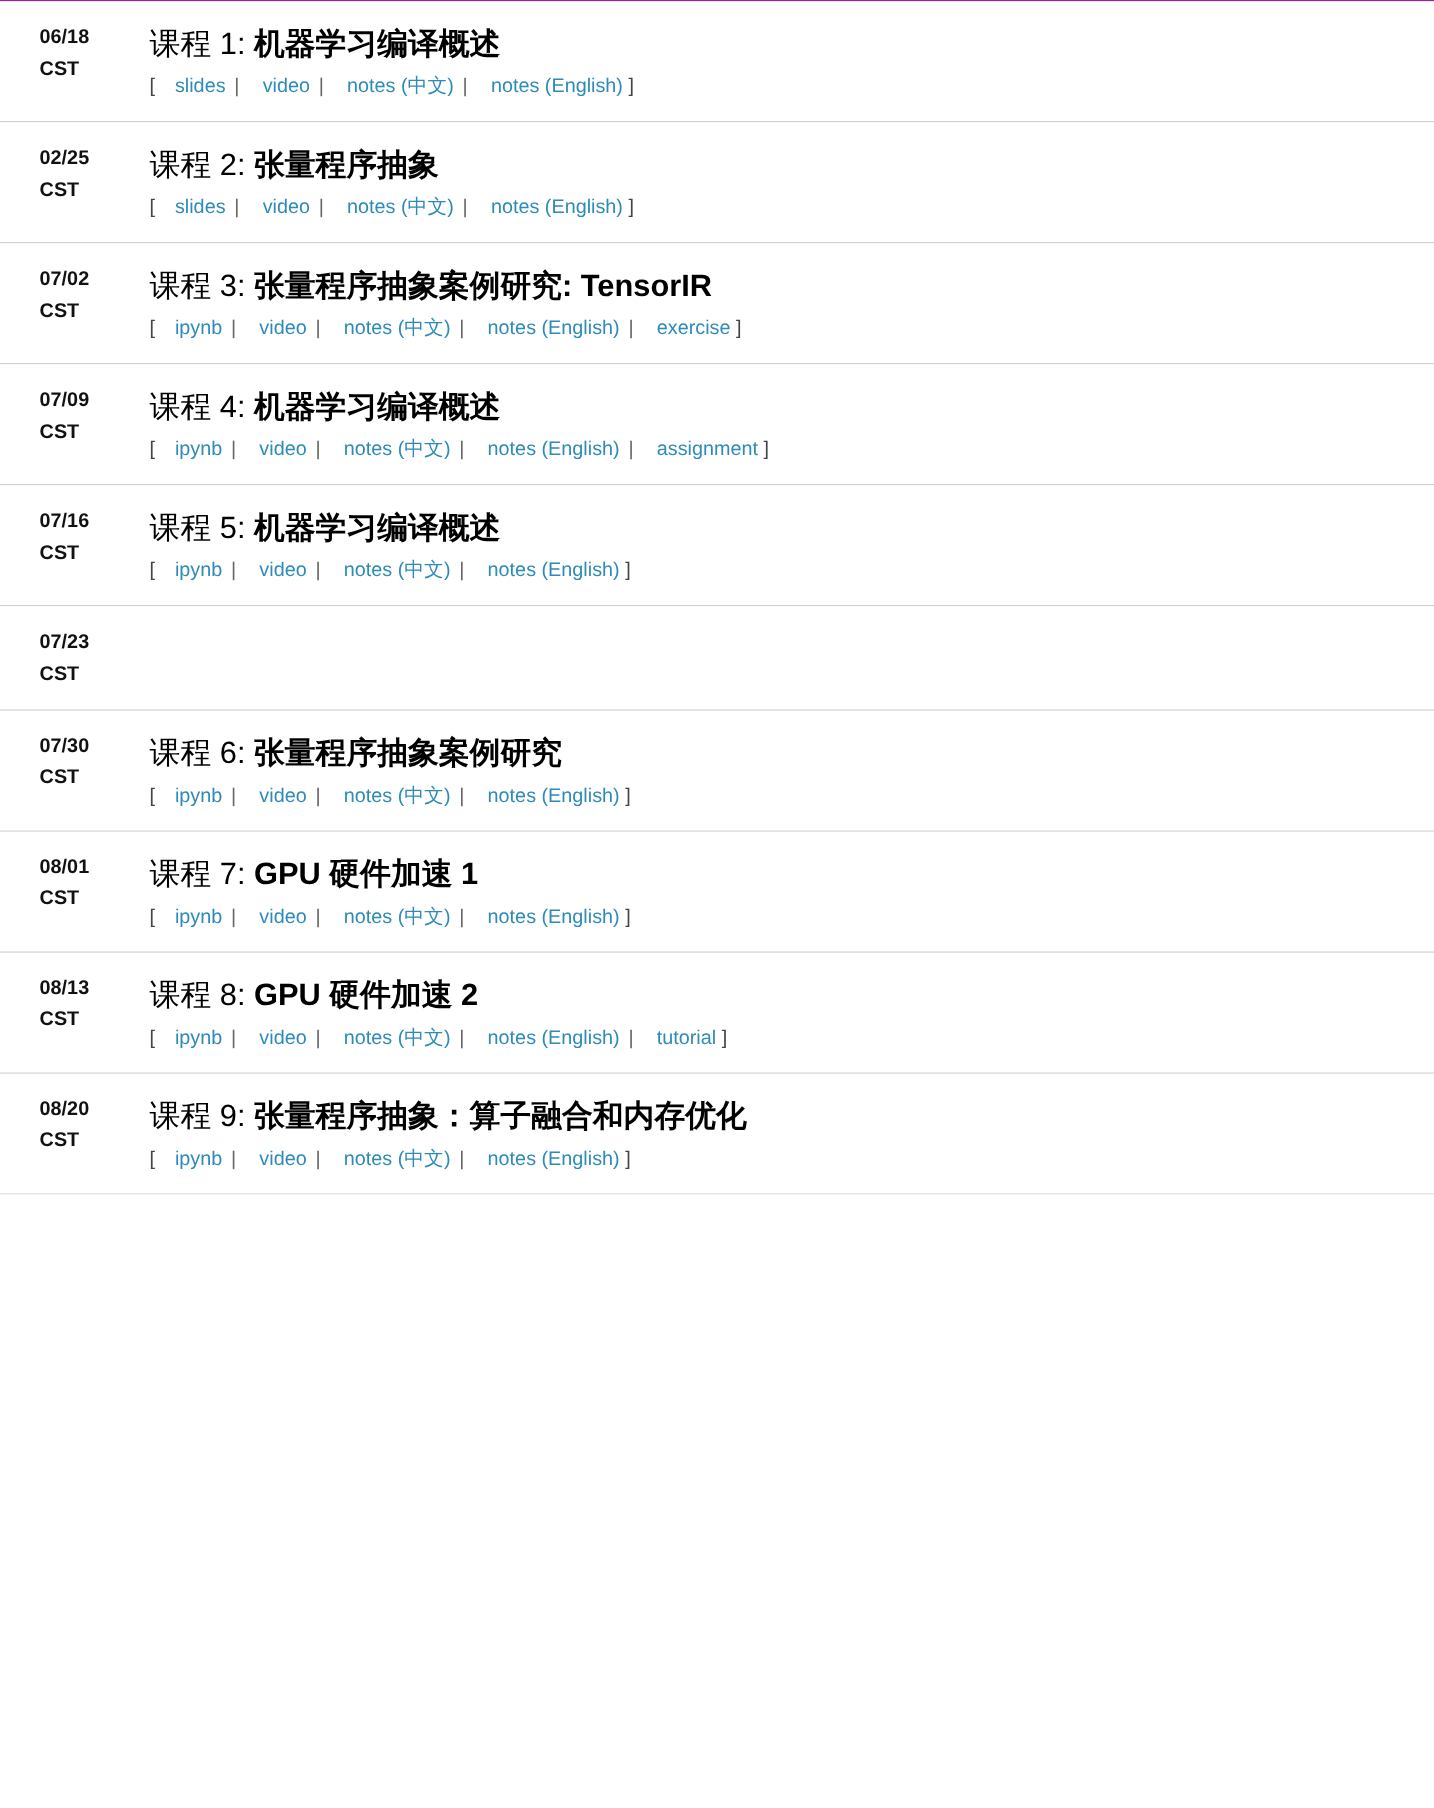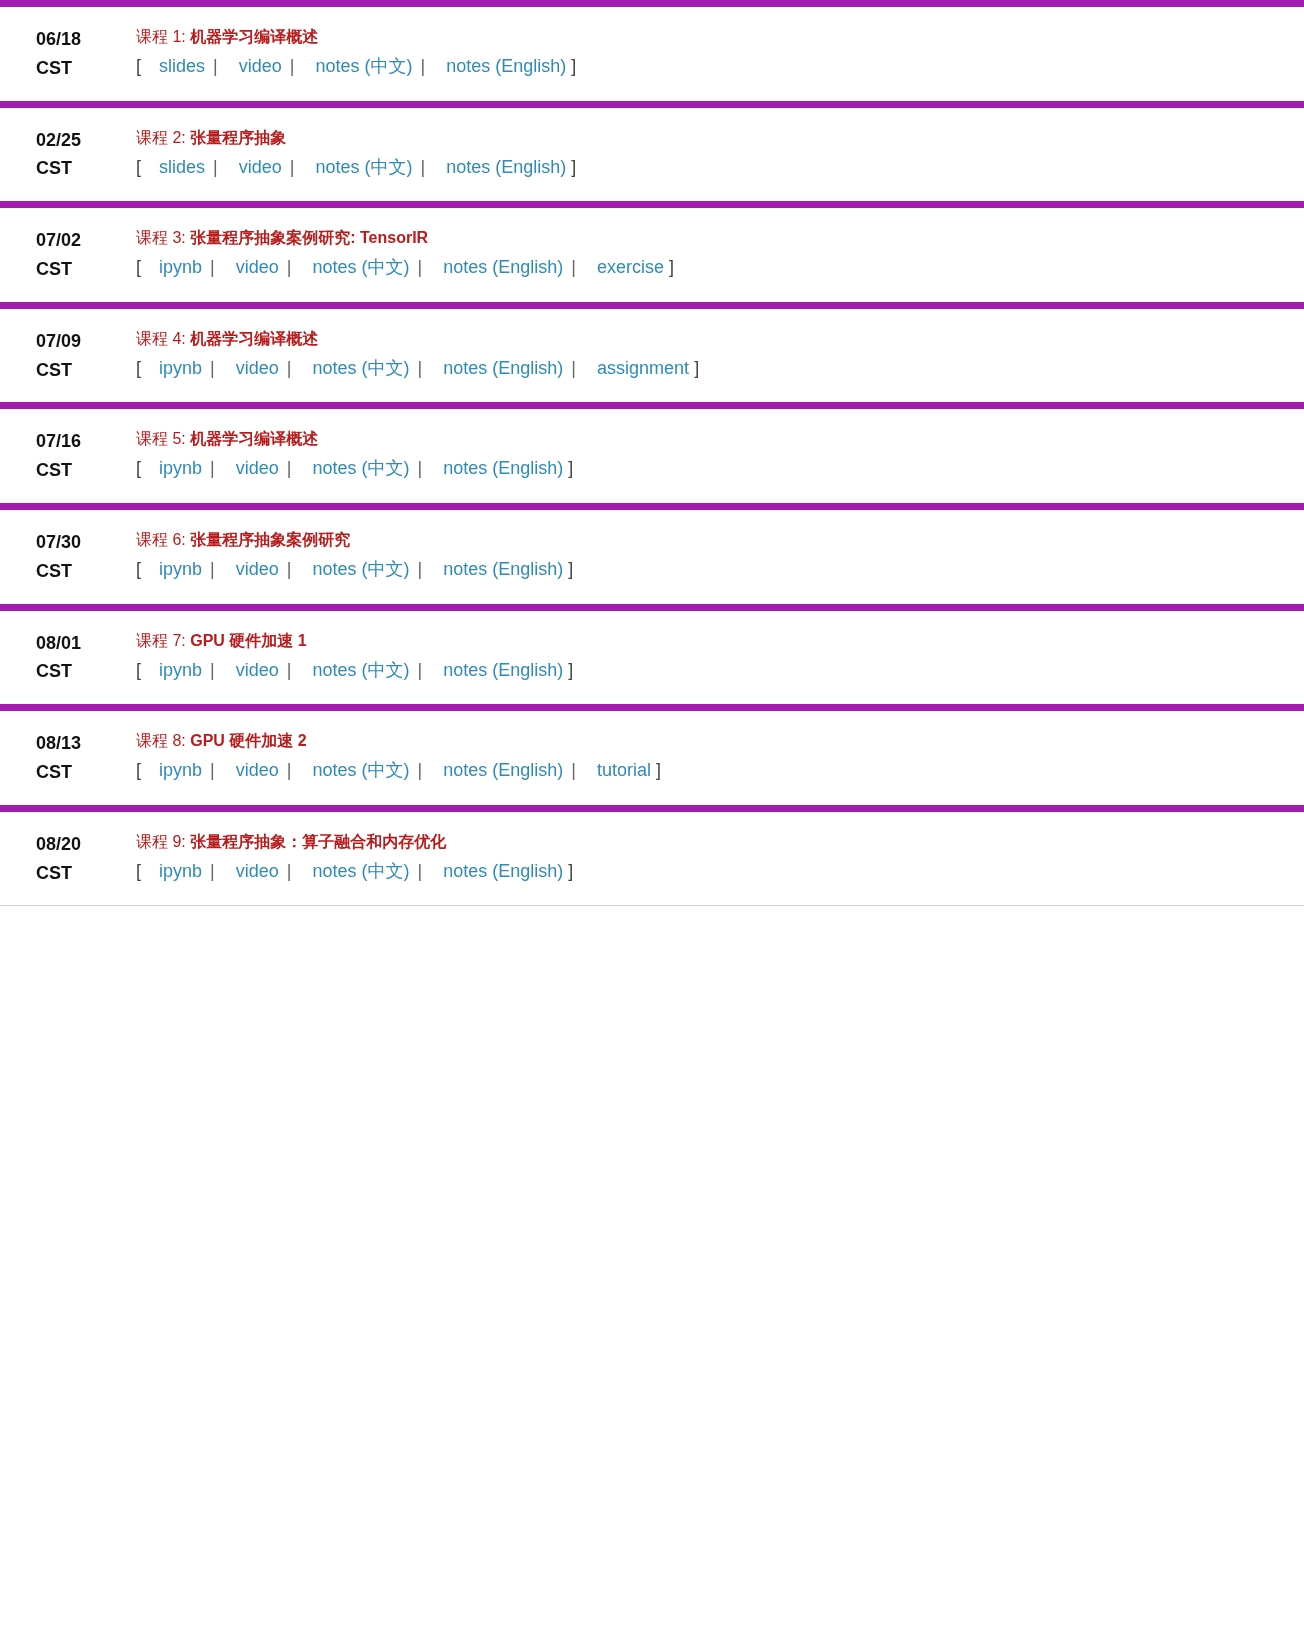--- a/index.html
+++ b/index.html
@@ -16,43 +16,43 @@
       line-height: 1.5;
       width: 1304px;
     }
 
     .schedule-table {
       width: 100%;
       border-collapse: collapse;
     }
 
     .schedule-row {
-      border-top: 7px solid #a21caf;
+      border-top: 1px solid #a21caf;
       border-bottom: 1px solid #d0d0d0;
     }
 
     .date-cell {
       vertical-align: top;
       padding: 18px 24px 18px 36px;
       width: 120px;
       white-space: nowrap;
       font-weight: 700;
       font-size: 18px;
       color: #111;
       line-height: 1.6;
     }
 
     .content-cell {
       vertical-align: top;
       padding: 18px 36px 18px 16px;
     }
 
     .lesson-title {
-      font-size: 16px;
-      color: #b91c1c;
+      font-size: 28px;
+      color: #000000;
       margin-bottom: 4px;
     }
 
     .lesson-title strong {
       font-weight: 700;
     }
 
     .links-line {
       font-size: 18px;
       color: #333;
@@ -111,20 +111,24 @@
           <div class="links-line"><span class="link-bracket">[ </span><a class="resource-link" href="#">ipynb</a> <span class="separator">|</span> <a class="resource-link" href="#">video</a> <span class="separator">|</span> <a class="resource-link" href="#">notes (中文)</a> <span class="separator">|</span> <a class="resource-link" href="#">notes (English)</a> <span class="separator">|</span> <a class="resource-link" href="#">assignment</a> <span class="link-bracket">]</span></div>
         </td>
       </tr>
       <tr class="schedule-row">
         <td class="date-cell"><span>07/16</span><br><span>CST</span></td>
         <td class="content-cell">
           <div class="lesson-title">课程 5: <strong>机器学习编译概述</strong></div>
           <div class="links-line"><span class="link-bracket">[ </span><a class="resource-link" href="#">ipynb</a> <span class="separator">|</span> <a class="resource-link" href="#">video</a> <span class="separator">|</span> <a class="resource-link" href="#">notes (中文)</a> <span class="separator">|</span> <a class="resource-link" href="#">notes (English)</a> <span class="link-bracket">]</span></div>
         </td>
       </tr>
+      <tr class="schedule-row empty-row">
+        <td class="date-cell"><span>07/23</span><br><span>CST</span></td>
+        <td class="content-cell"></td>
+      </tr>
       <tr class="schedule-row">
         <td class="date-cell"><span>07/30</span><br><span>CST</span></td>
         <td class="content-cell">
           <div class="lesson-title">课程 6: <strong>张量程序抽象案例研究</strong></div>
           <div class="links-line"><span class="link-bracket">[ </span><a class="resource-link" href="#">ipynb</a> <span class="separator">|</span> <a class="resource-link" href="#">video</a> <span class="separator">|</span> <a class="resource-link" href="#">notes (中文)</a> <span class="separator">|</span> <a class="resource-link" href="#">notes (English)</a> <span class="link-bracket">]</span></div>
         </td>
       </tr>
       <tr class="schedule-row">
         <td class="date-cell"><span>08/01</span><br><span>CST</span></td>
         <td class="content-cell">

